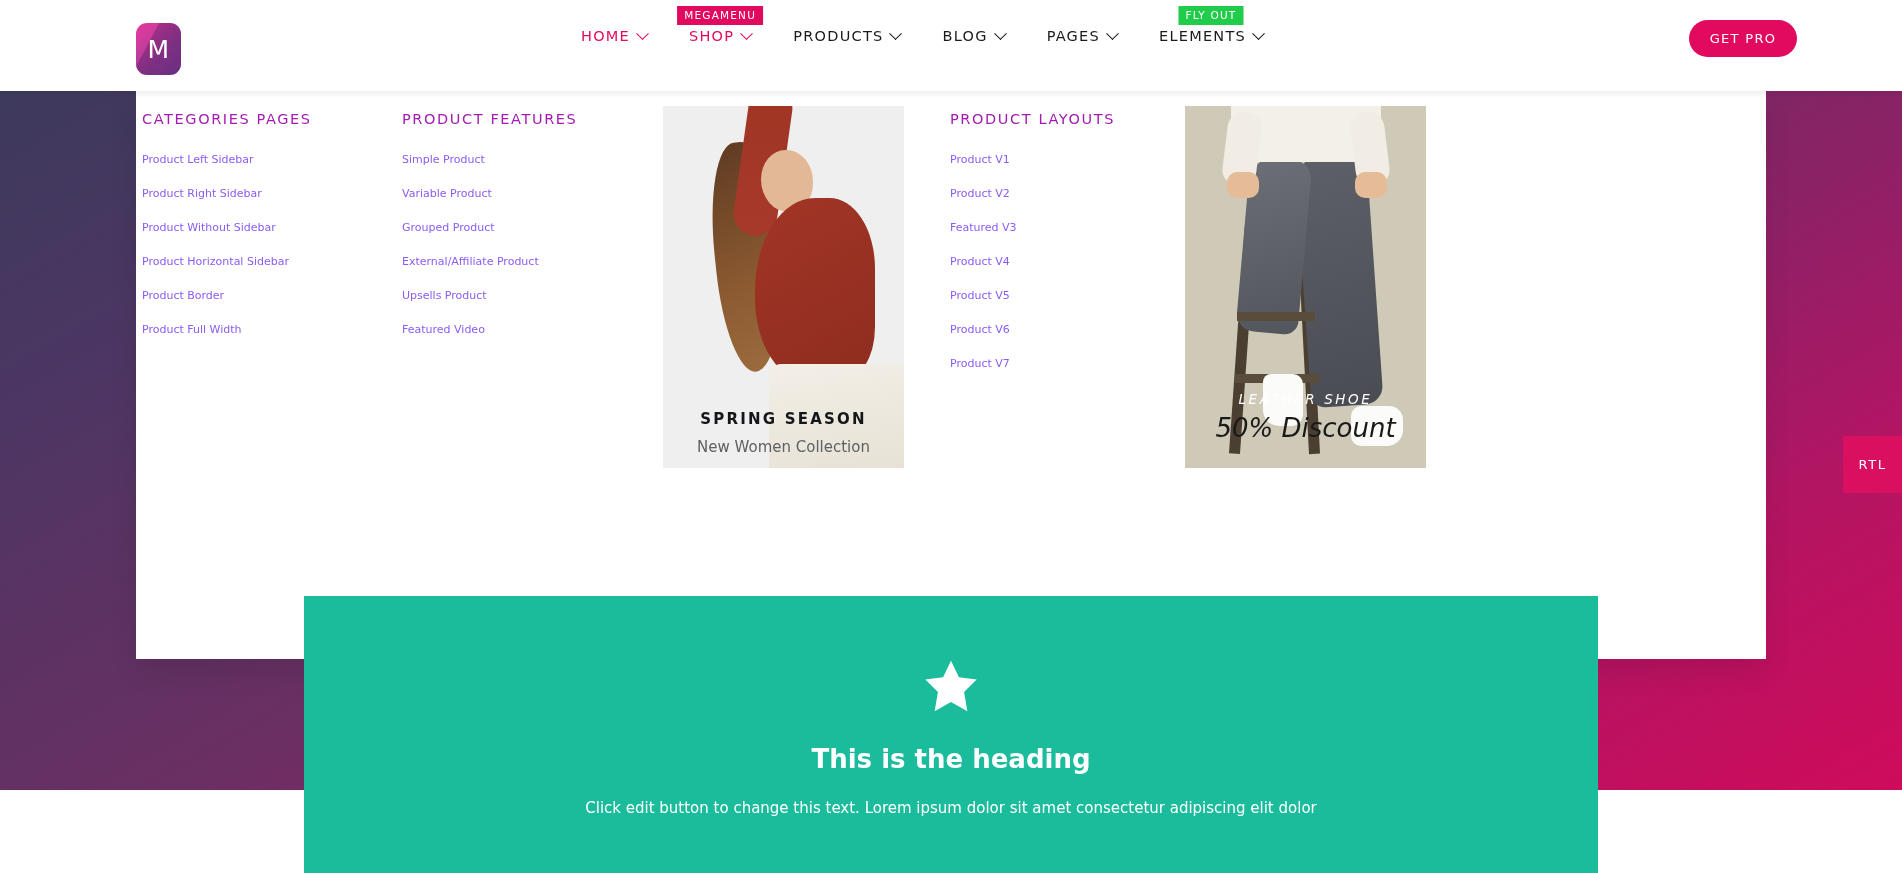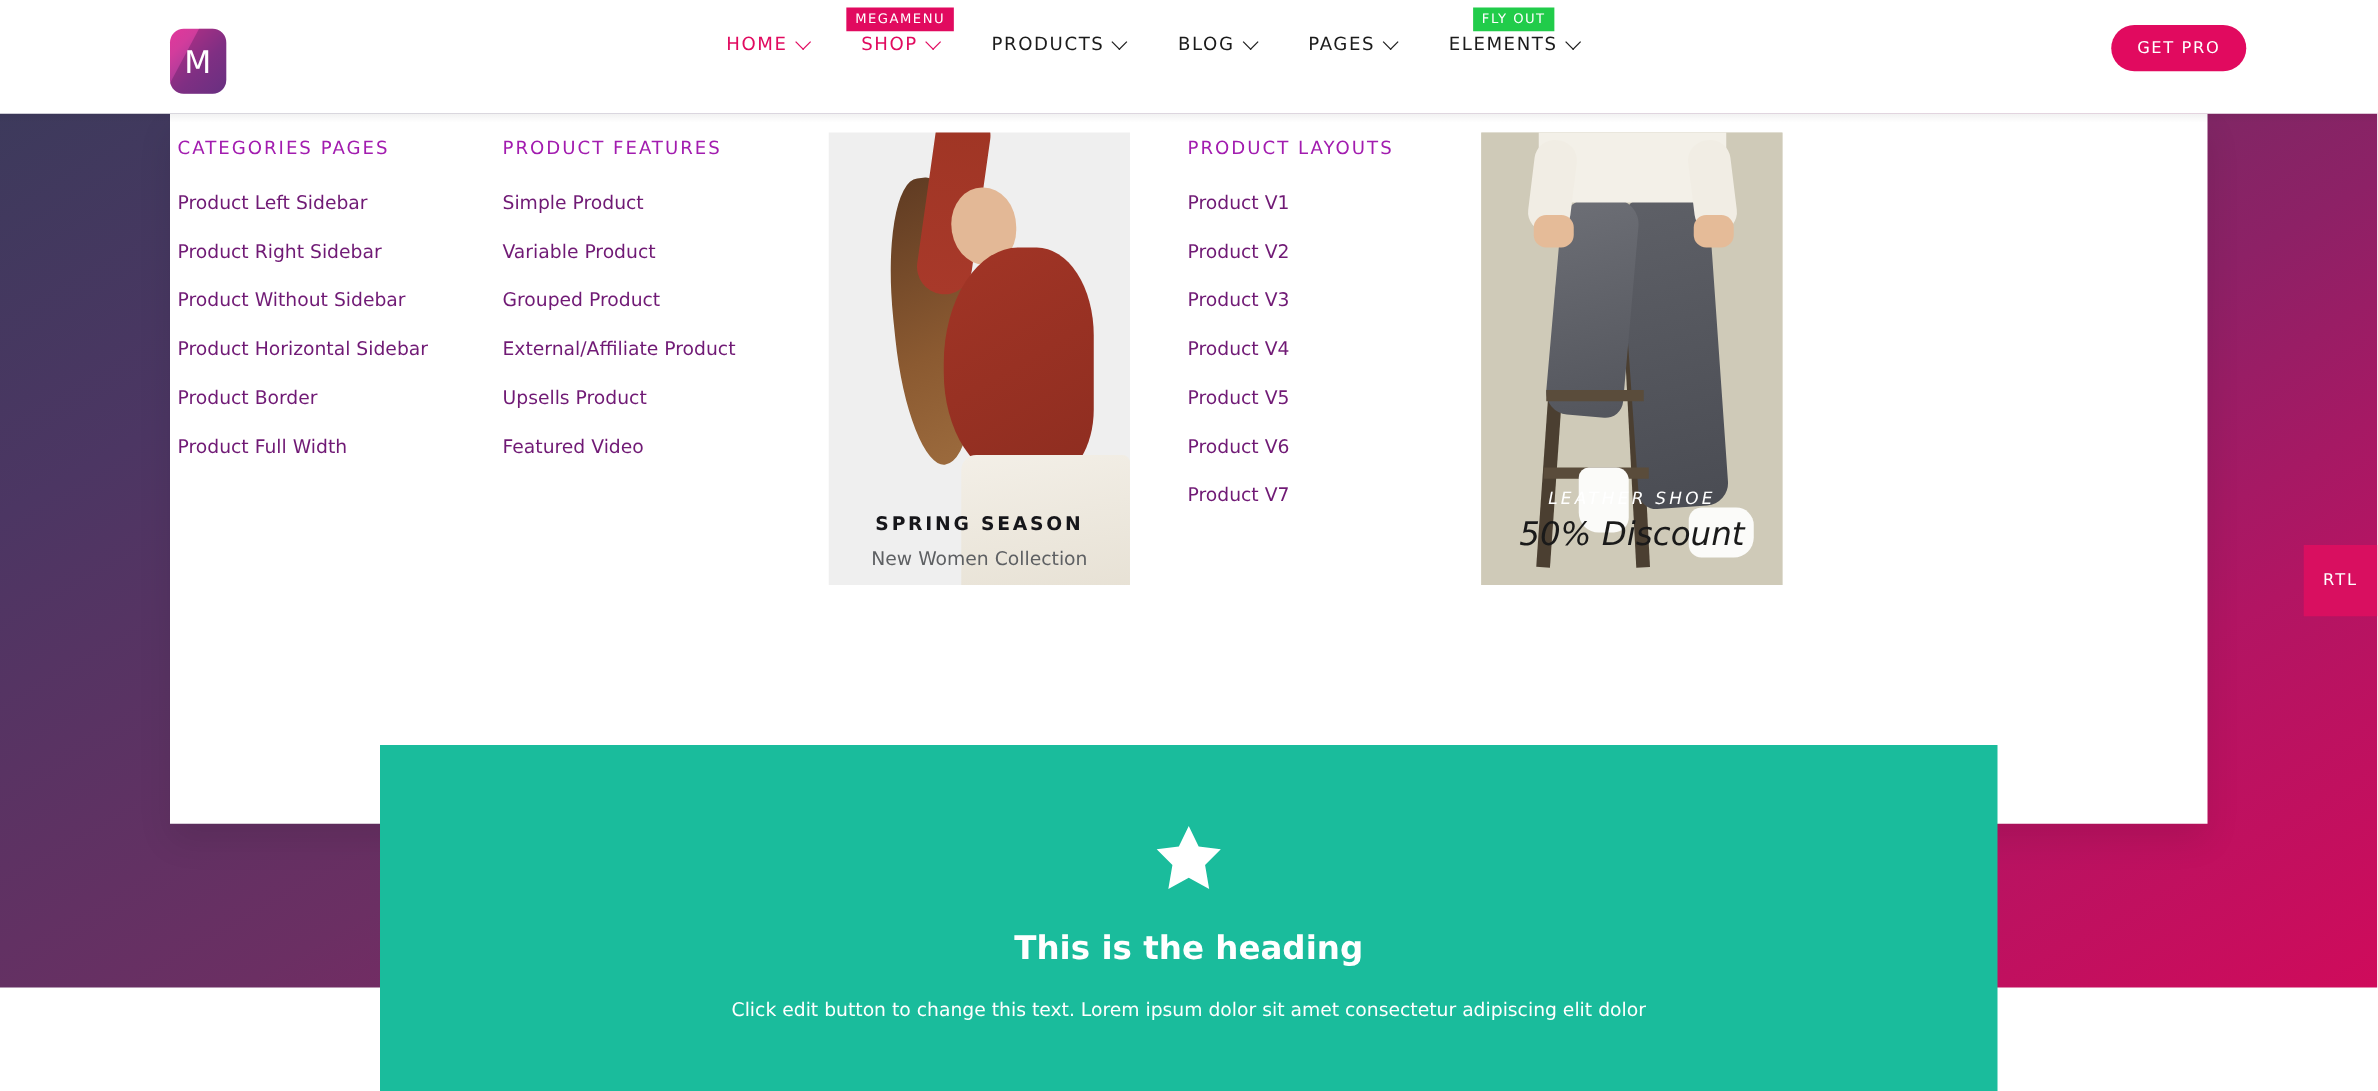--- a/index.html
+++ b/index.html
@@ -138,22 +138,22 @@
   .mm-title {
     font-size: 14.5px;
     letter-spacing: 1.6px;
     color: #a21caf;
     margin-bottom: 26px;
     white-space: nowrap;
     font-family: "DejaVu Sans", sans-serif;
   }
   .mm-link {
     display: block;
-    font-size: 15px;
-    color: #701a75;
+    font-size: 11px;
+    color: #8b5cf6;
     margin-bottom: 21px;
     white-space: nowrap;
     cursor: pointer;
     text-decoration: none;
     font-family: "DejaVu Sans", sans-serif;
   }
 
   #col-categories { left: 6px; }
   #col-features   { left: 266px; }
   #col-layouts    { left: 814px; }
@@ -365,21 +365,21 @@
       <div class="promo-caption" id="spring-caption">
         <div class="promo-kicker">SPRING SEASON</div>
         <div class="promo-sub">New Women Collection</div>
       </div>
     </div>
 
     <div class="mm-col" id="col-layouts">
       <div class="mm-title">PRODUCT LAYOUTS</div>
       <a class="mm-link">Product V1</a>
       <a class="mm-link">Product V2</a>
-      <a class="mm-link">Product V3</a>
+      <a class="mm-link">Featured V3</a>
       <a class="mm-link">Product V4</a>
       <a class="mm-link">Product V5</a>
       <a class="mm-link">Product V6</a>
       <a class="mm-link">Product V7</a>
     </div>
 
     <div class="promo" id="promo-shoe">
       <div class="art">
         <div class="m-bg"></div>
         <div class="m-stool1"></div>

